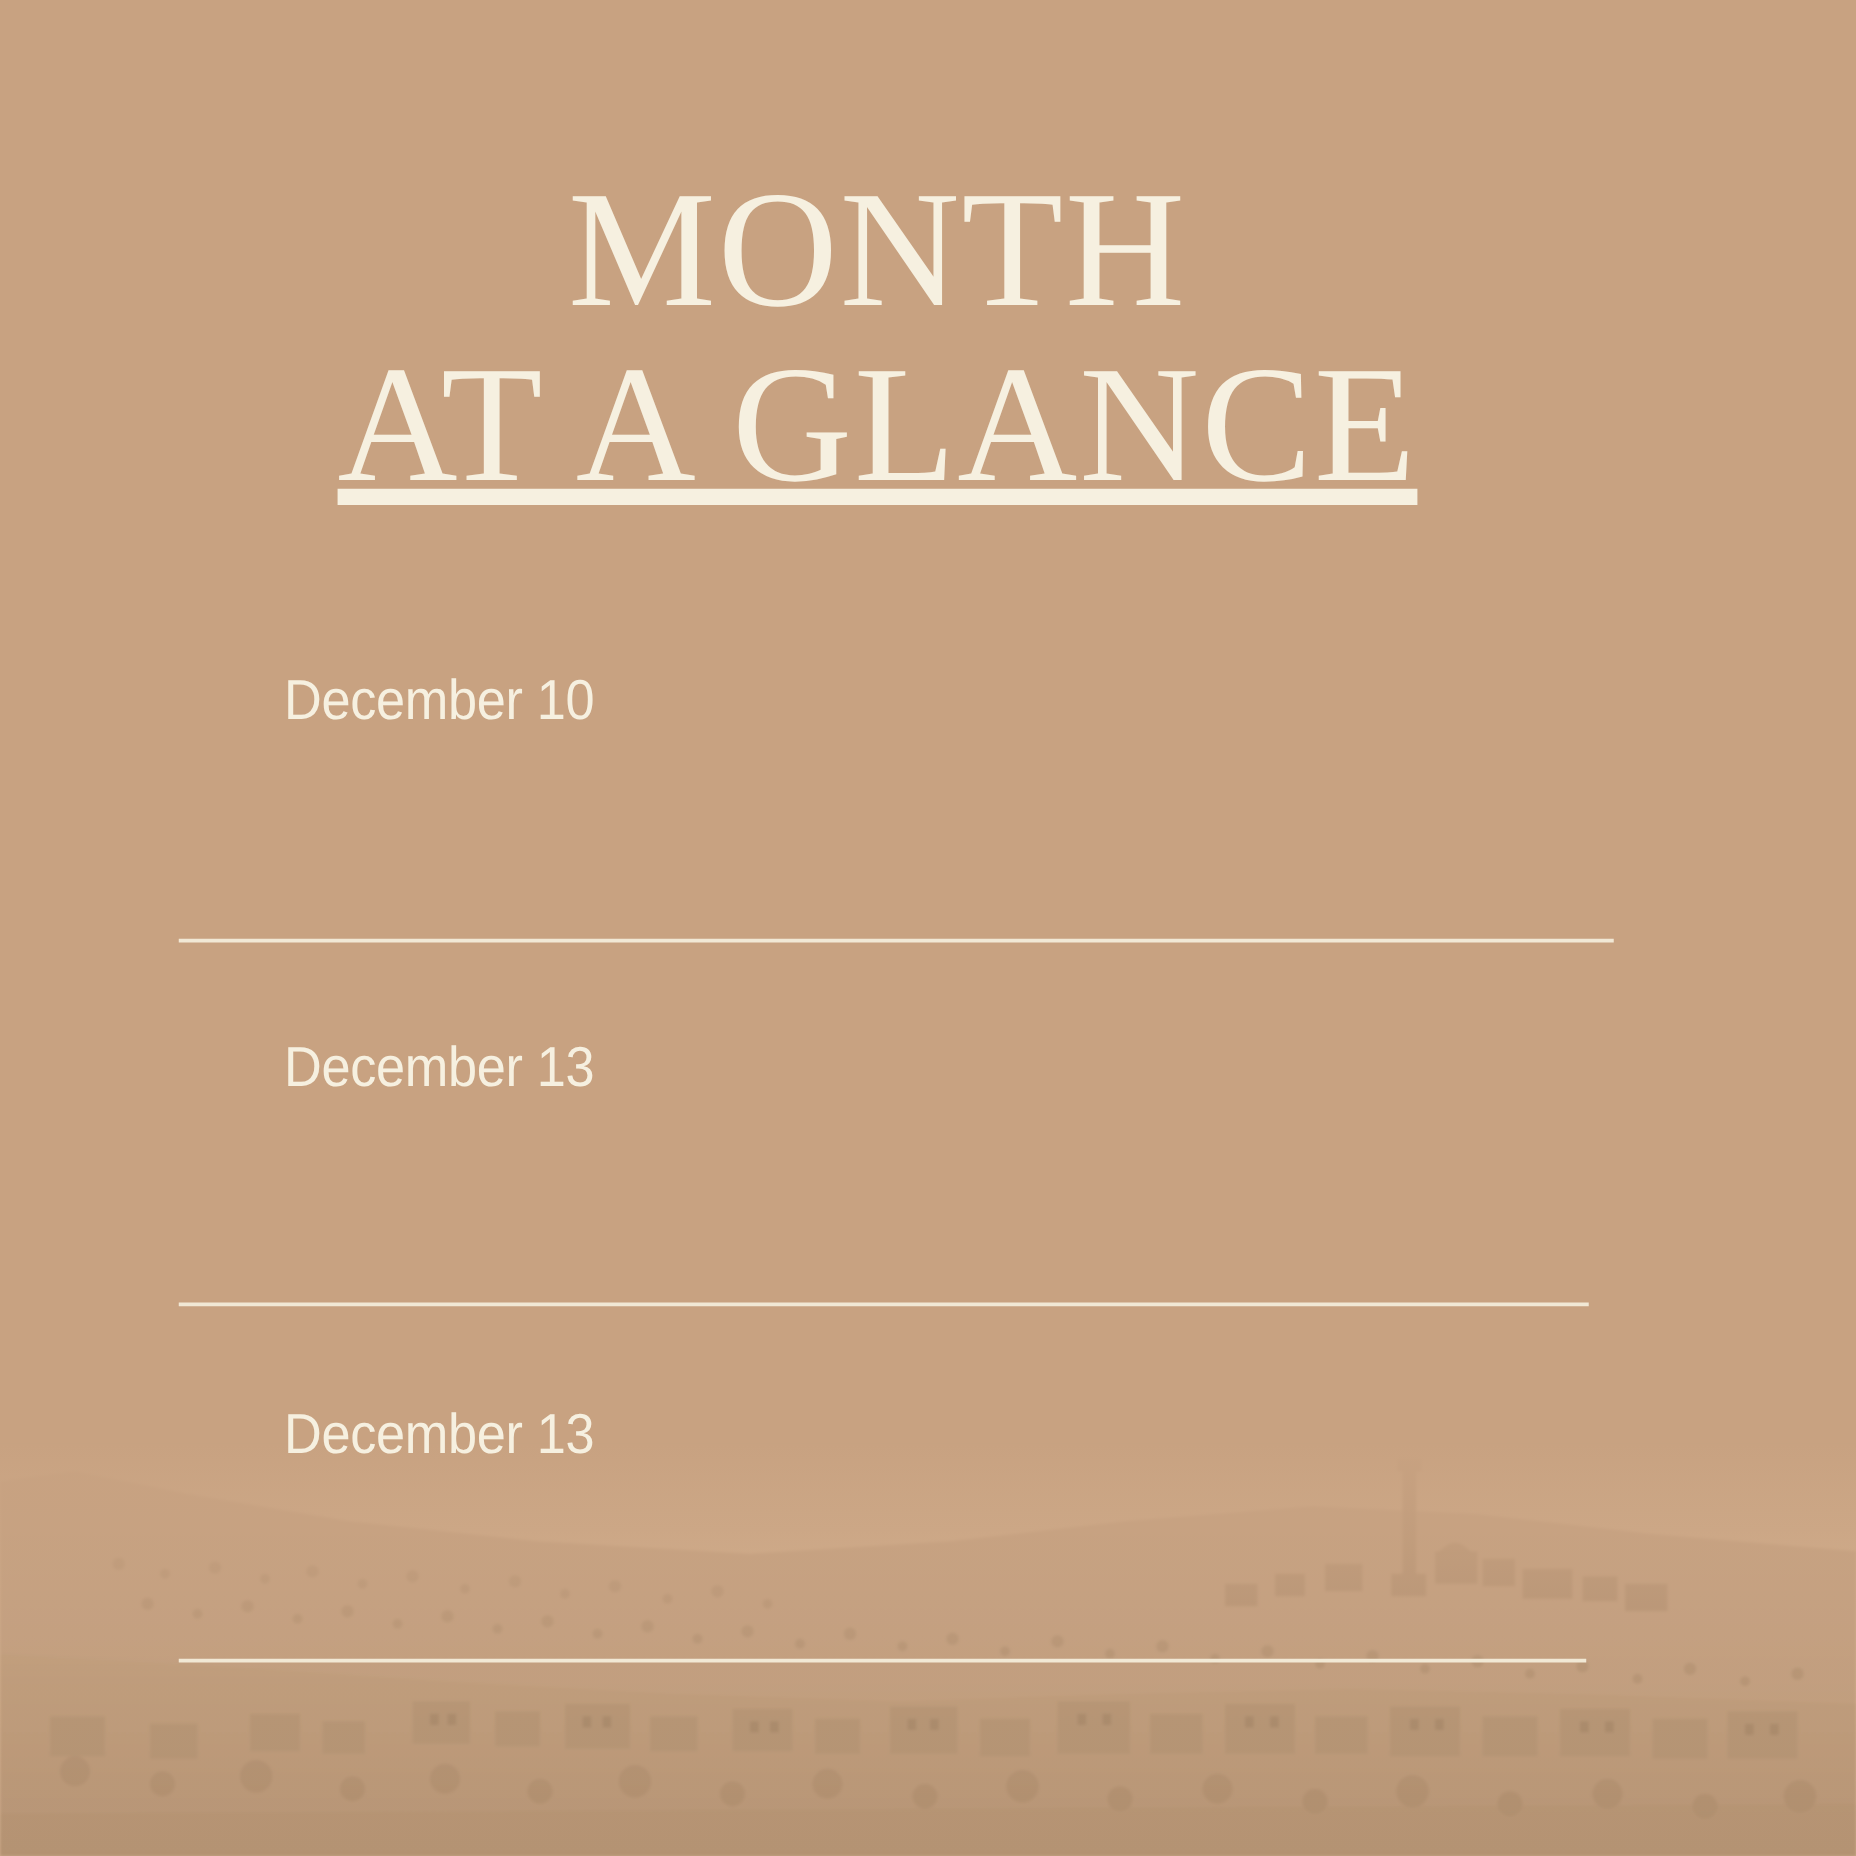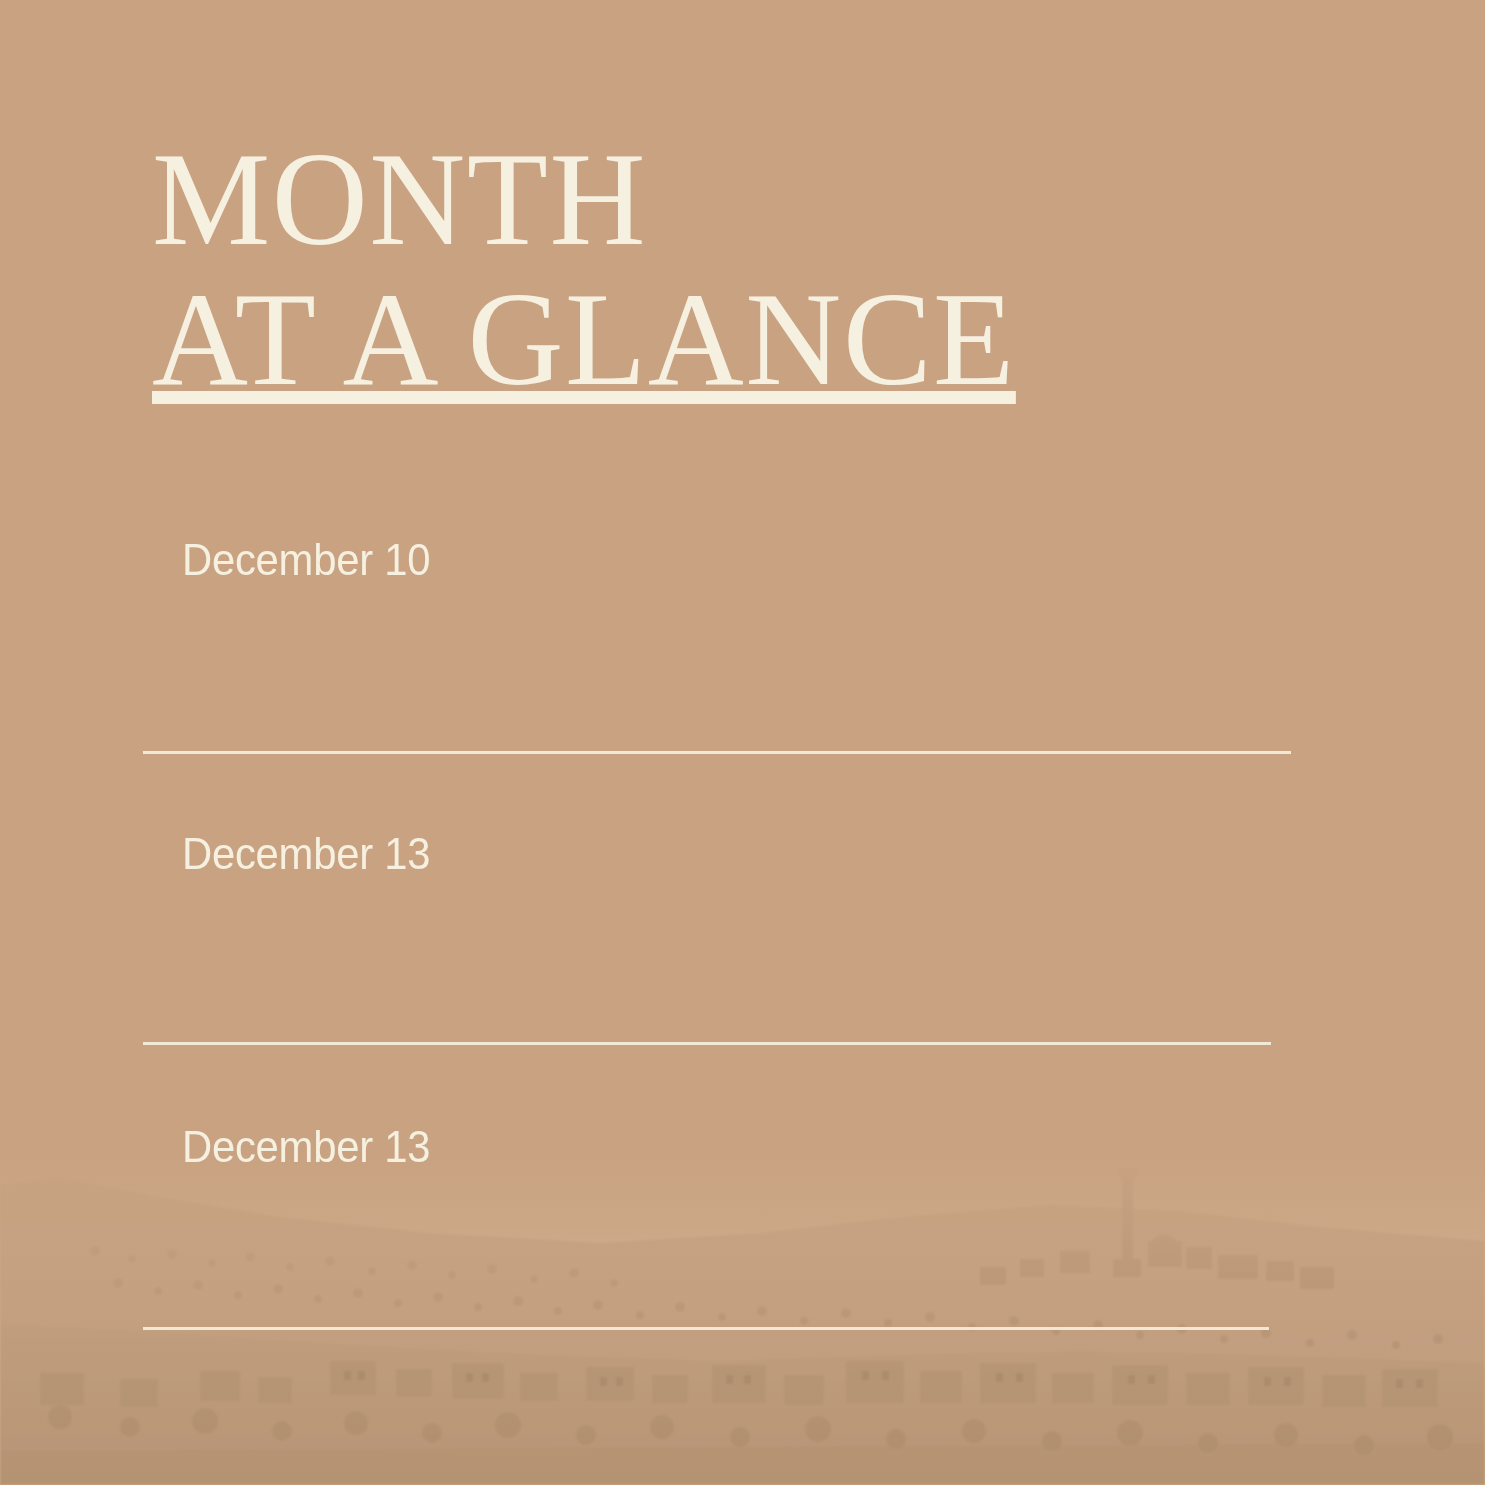--- a/index.html
+++ b/index.html
@@ -27,20 +27,21 @@
     pointer-events: none;
   }
   #photo-layer svg { display:block; width:100%; height:100%; }
 
   
   #page {
     position: relative;
     z-index: 2;
     width: 1485px;
     height: 1485px;
+    text-align: center;
   }
 
   
   .title-block {
     position: absolute;
     left: 152px;
     top: 132px;
     width: 1100px;
   }
   .title-line {

